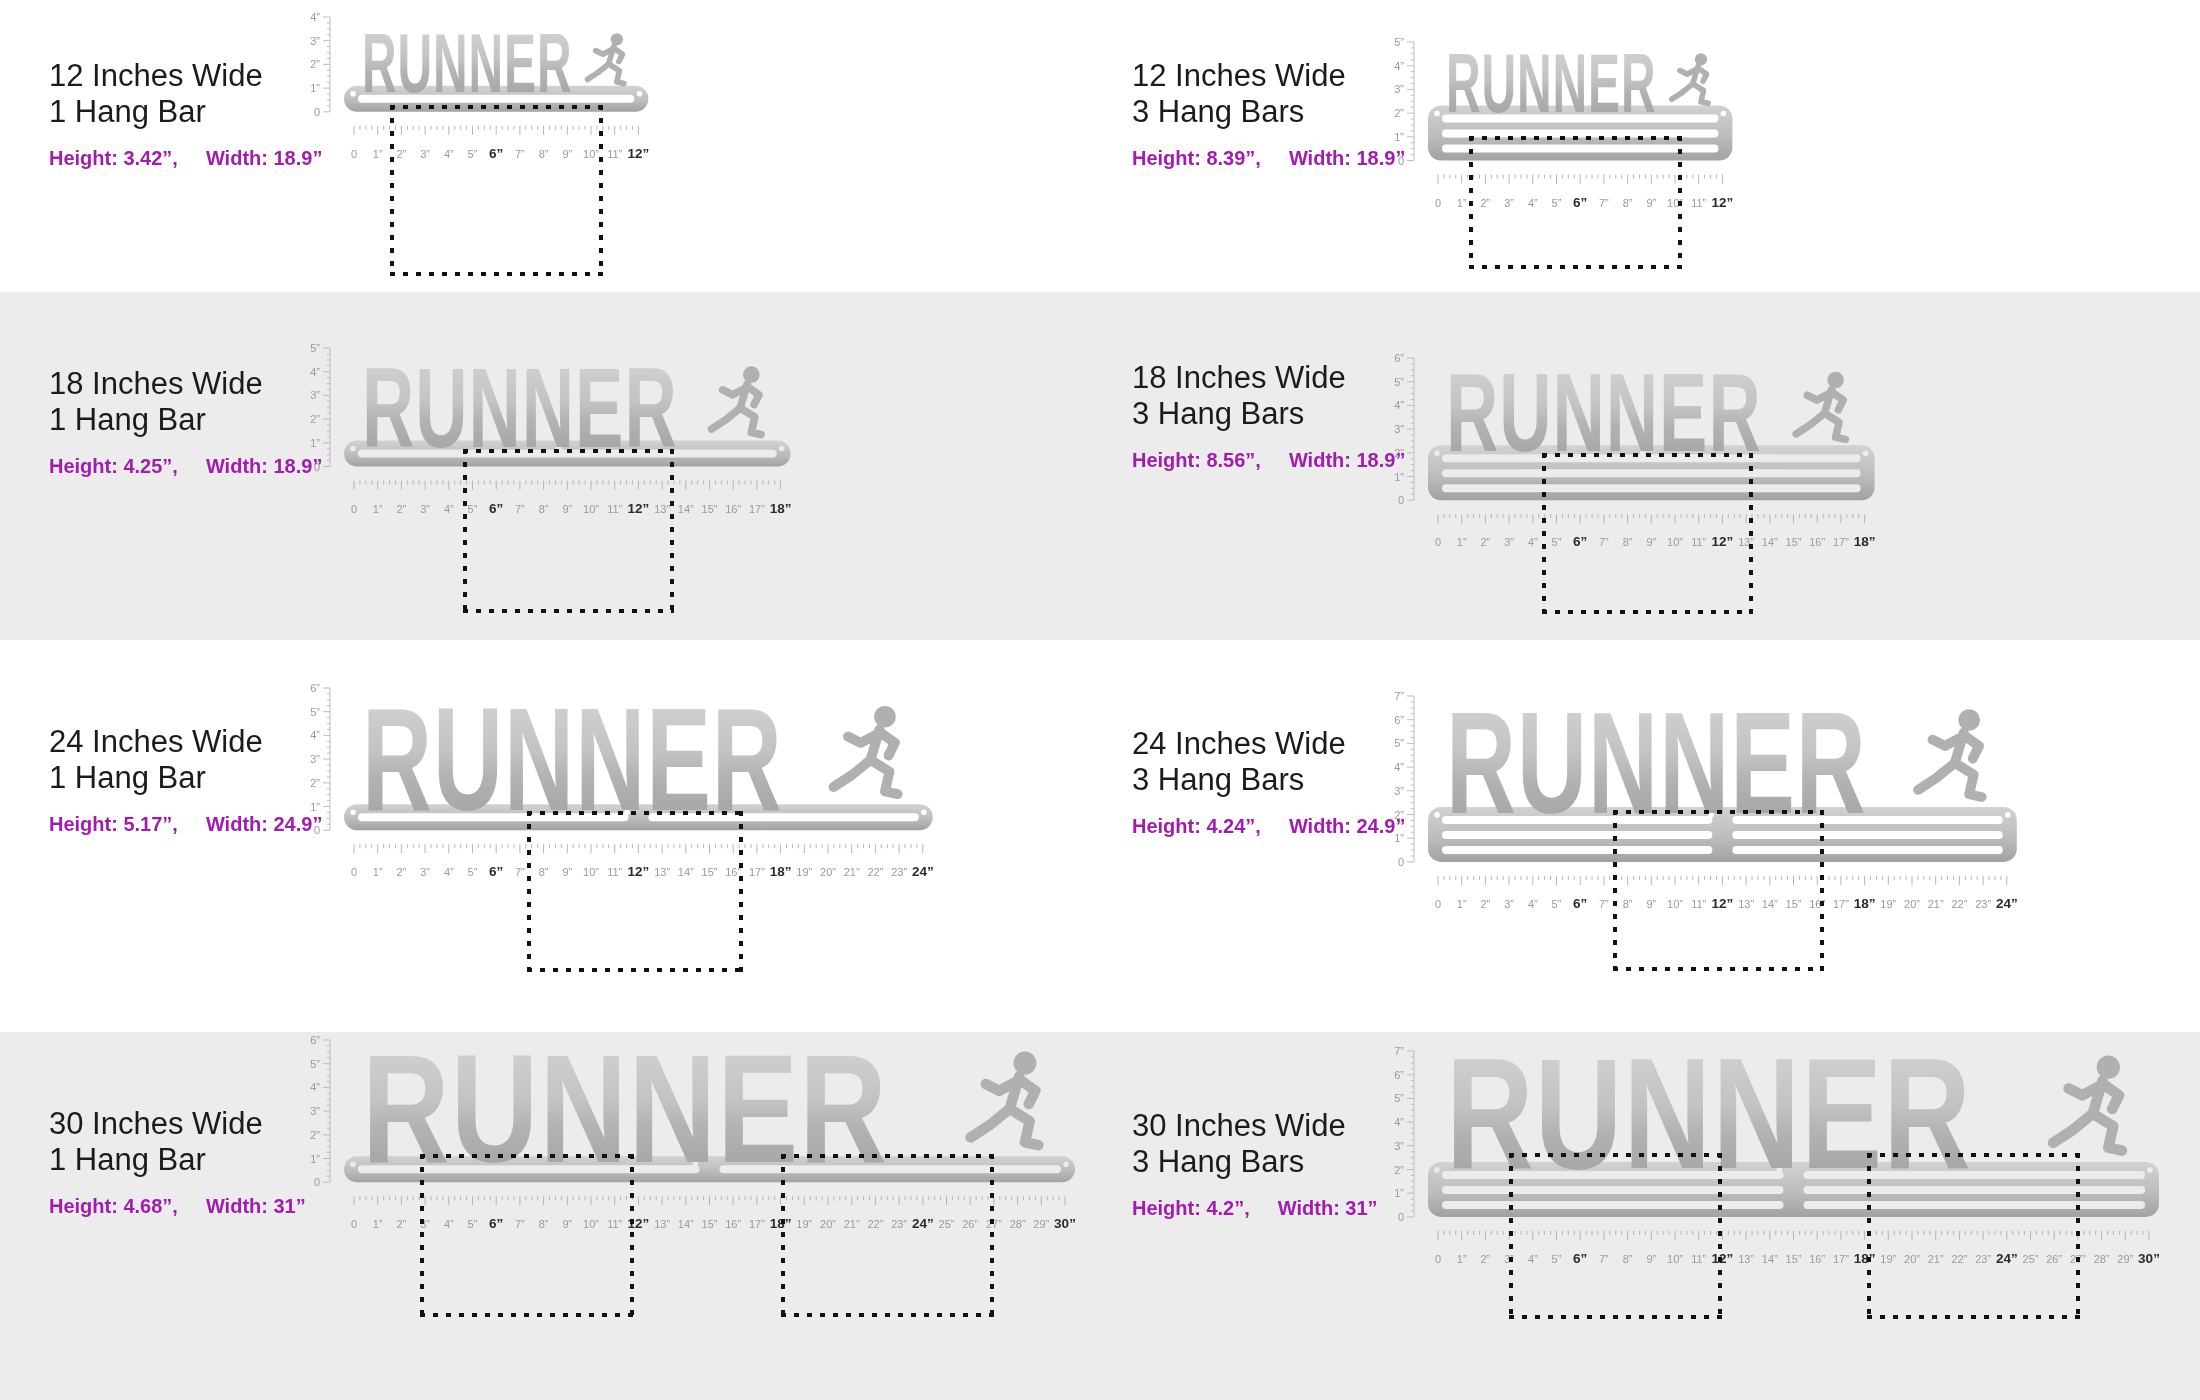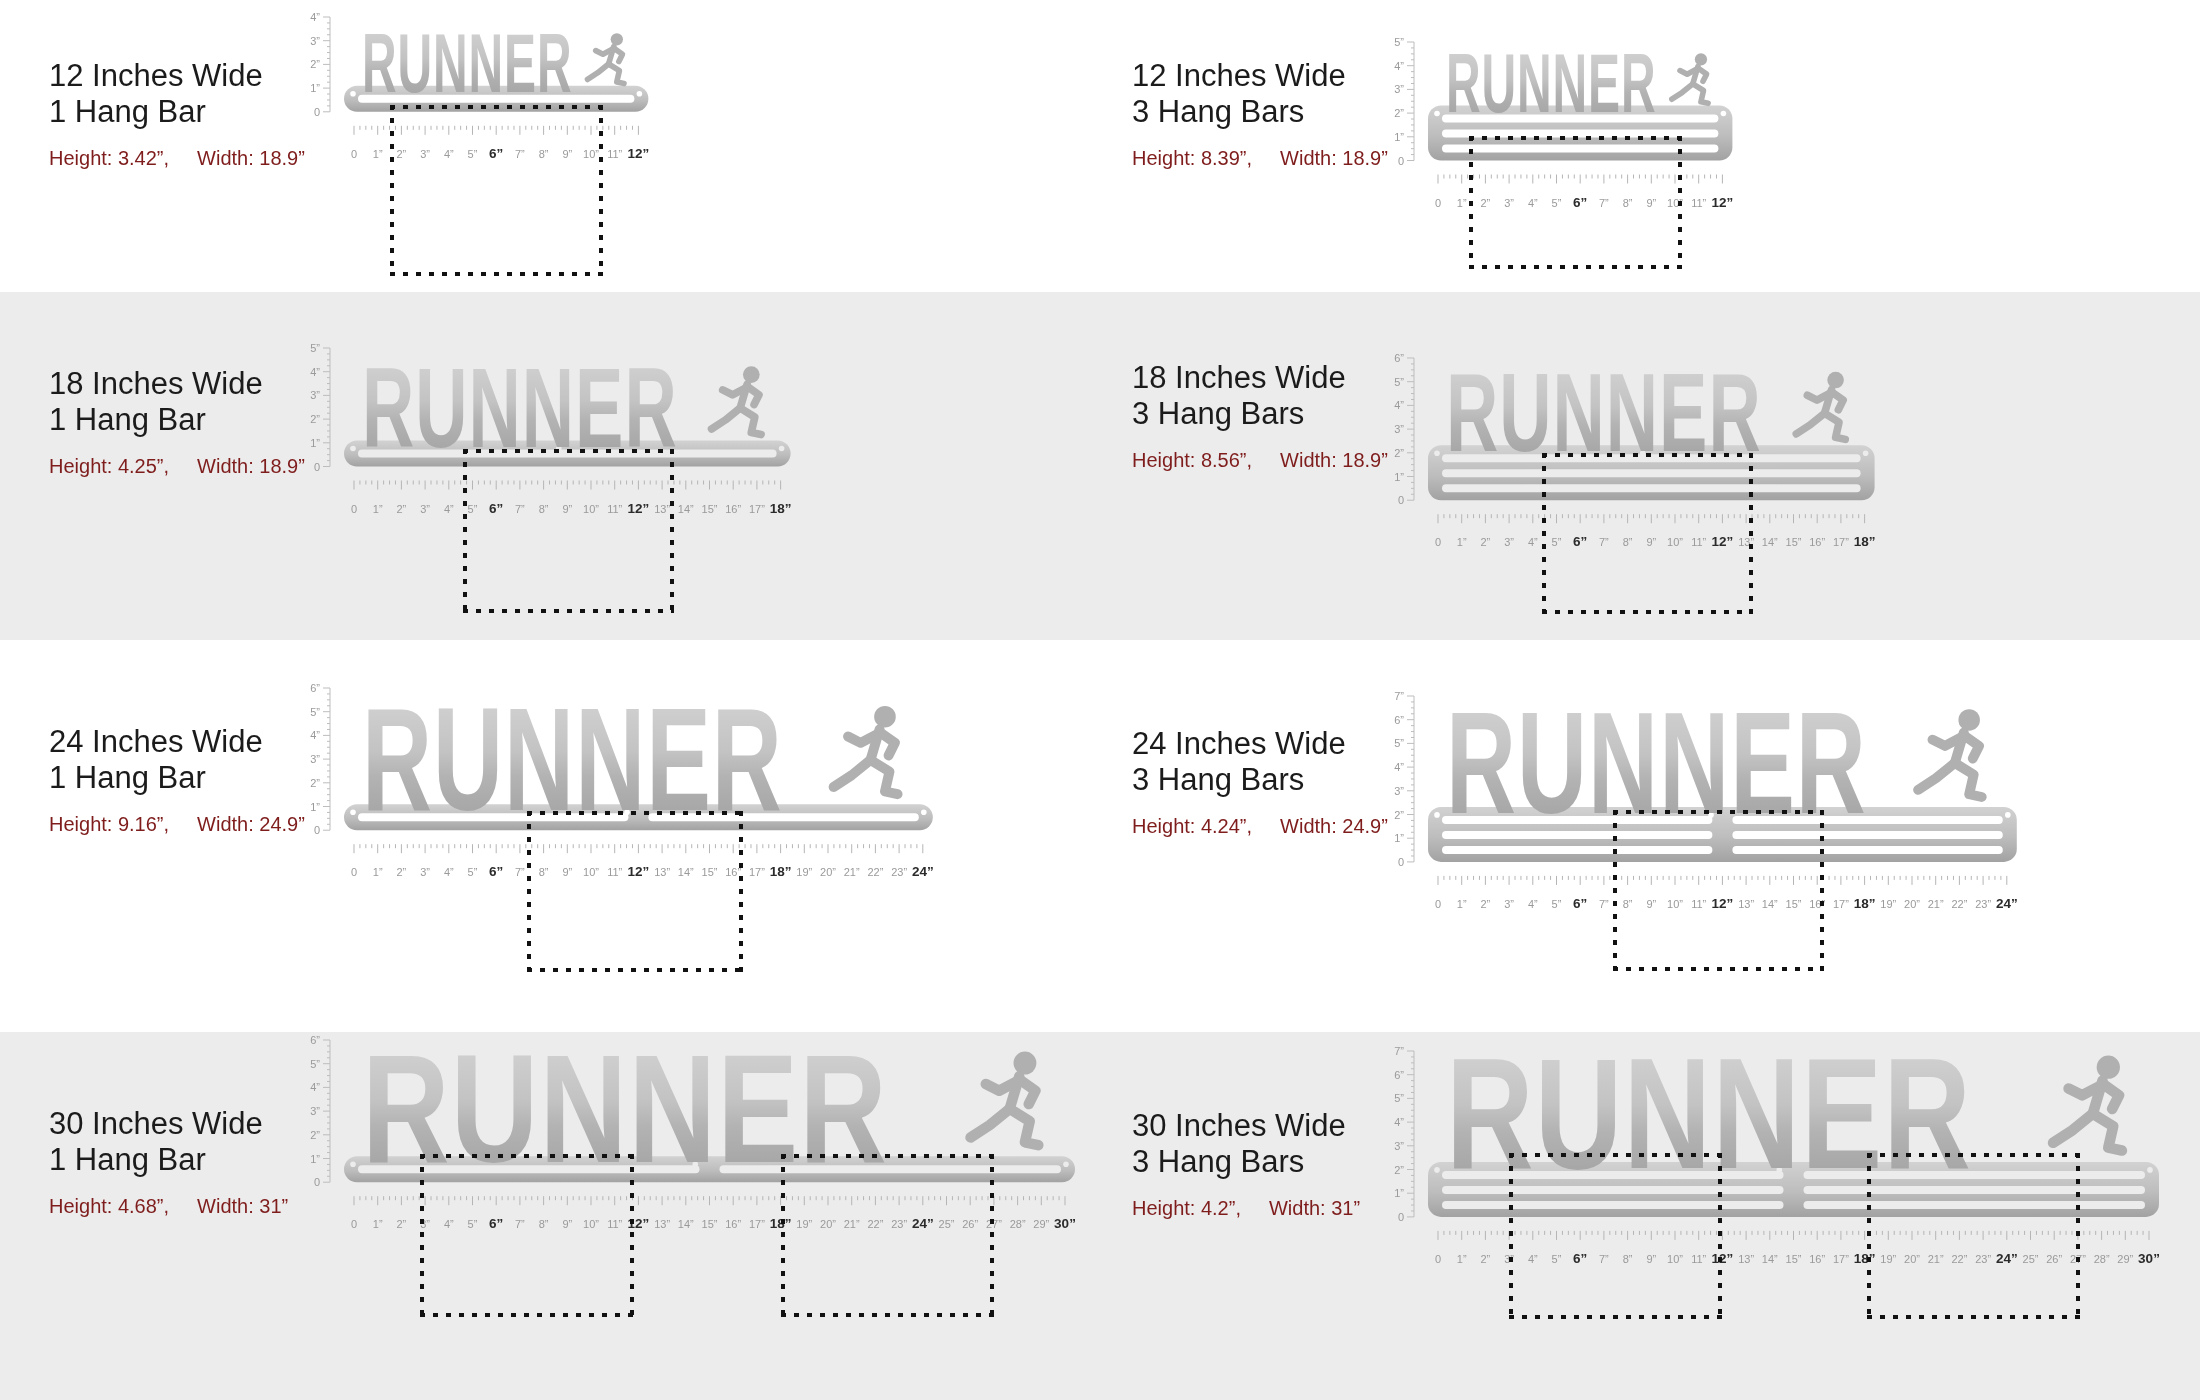--- a/index.html
+++ b/index.html
@@ -2,21 +2,21 @@
 <html><head>
 <meta charset="utf-8">
 <style>
   html,body{margin:0;padding:0}
   .canvas{position:relative;width:2200px;height:1400px;background:#ffffff;overflow:hidden;
           font-family:"Liberation Sans",sans-serif;}
   .band{position:absolute;left:0;width:100%;background:#ececec}
   .panel{position:absolute;left:0;top:0;width:100%;height:100%}
   .tblock{position:absolute}
   .t1{font-size:31px;color:#1b1b1b;line-height:36px}
-  .dims{margin-top:17px;font-size:20px;font-weight:400;color:#7f1d1d;white-space:nowrap}
+  .dims{margin-top:17px;font-size:20px;font-weight:700;color:#a21caf;white-space:nowrap}
   .dims span:first-child{margin-right:28px}
   .draw{position:absolute;overflow:visible}
   .draw text{font-family:"Liberation Sans",sans-serif}
   .vl{font-size:11px;fill:#9a9a9a}
   .hl{font-size:11px;fill:#9a9a9a;text-anchor:middle}
   .hlb{font-size:13.5px;fill:#2b2b2b;font-weight:700;text-anchor:middle}
   .sign{font-family:"Liberation Serif",serif;font-weight:700;letter-spacing:1.5px}
   .dbox{position:absolute;
     background:
       repeating-linear-gradient(90deg,#111 0 5px,transparent 5px 13px) left top/100% 4px no-repeat,
@@ -613,21 +613,21 @@
           <path d="M50 62 L71 75 L66 97 L80 100"></path>
           <path d="M50 62 L29 79 L9 92"></path>
         </g>
       </svg>
       <div class="dbox" style="left:1542.28px;top:452.6px;width:210.93px;height:161.16px"></div>
     </div>
     <div class="panel">
       <div class="tblock" style="left:49px;top:724px">
         <div class="t1">24 Inches Wide</div>
         <div class="t1">1 Hang Bar</div>
-        <div class="dims"><span>Height: 9.16”,</span><span>Width: 24.9”</span></div>
+        <div class="dims"><span>Height: 5.17”,</span><span>Width: 24.9”</span></div>
       </div>
       <svg class="draw" width="688.8" height="238.2" style="left:294px;top:667.8px">
         <defs>
           <linearGradient id="mg4" x1="0" y1="0" x2="0" y2="1">
             <stop offset="0%" stop-color="#d7d7d7"></stop>
             <stop offset="45%" stop-color="#c3c3c3"></stop>
             <stop offset="60%" stop-color="#b3b3b3"></stop>
             <stop offset="100%" stop-color="#9d9d9d"></stop>
           </linearGradient>
           <linearGradient id="pg4" x1="0" y1="0" x2="0" y2="1">

